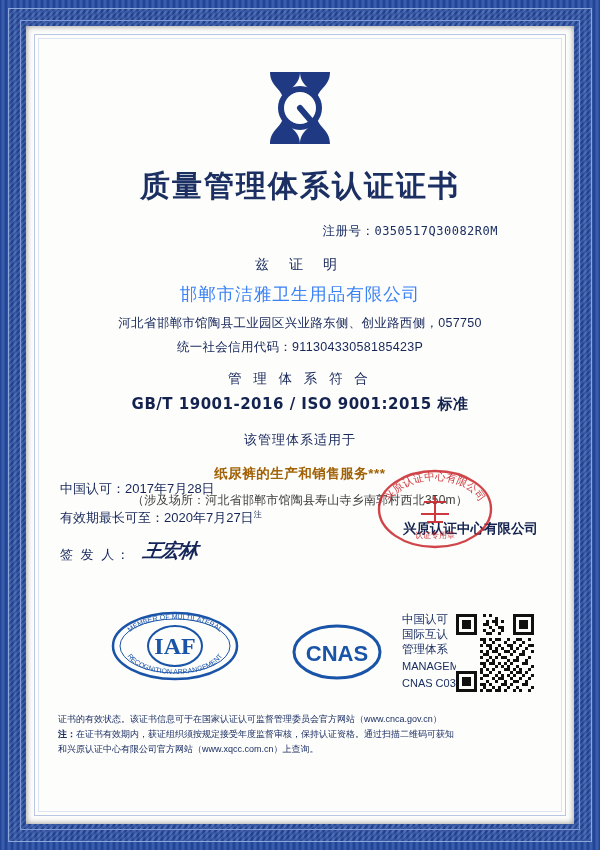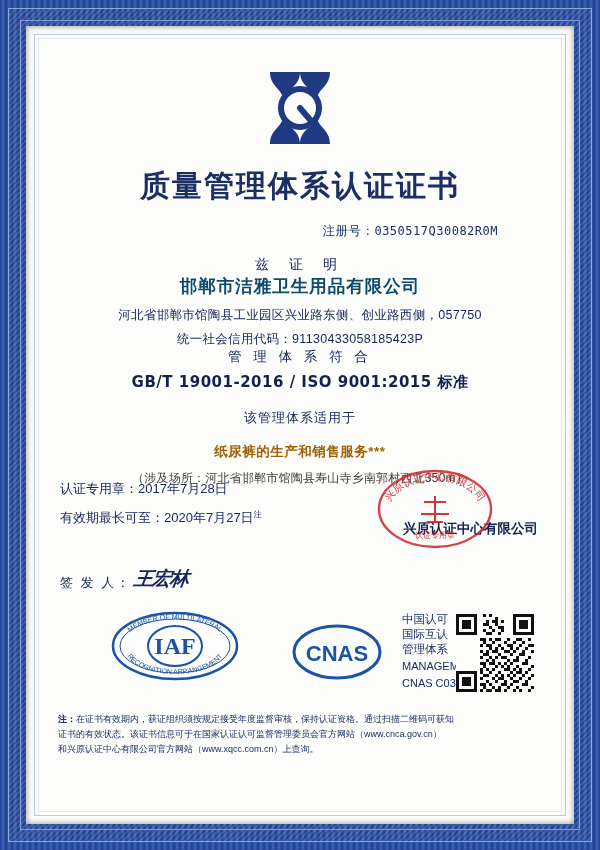--- a/index.html
+++ b/index.html
@@ -77,32 +77,34 @@
     color:#1b2f63;
     letter-spacing:.5px;
   }
   .reg-no{font-family:"DejaVu Sans Mono",monospace;font-size:12px;}
   .zizheng{
     margin-top:16px;
     font-size:14px;letter-spacing:8px;
     color:#16265a;
   }
   .company{
-    font-size:17.5px;font-weight:bold;letter-spacing:1px;
-    color:#0c4a6e;
+    margin-top:8px;
+    font-size:17.5px;font-weight:normal;letter-spacing:1px;
+    color:#3b82f6;
   }
   .addr{
     margin-top:9px;
     font-size:12.5px;color:#16265a;letter-spacing:.3px;text-align:center;
   }
   .credit{
     margin-top:7px;
     font-size:12.5px;color:#16265a;letter-spacing:.3px;
   }
   .conform{
+    margin-top:14px;
     font-size:13.5px;letter-spacing:4px;color:#16265a;
   }
   .standard{
     margin-top:7px;
     font-size:15px;font-weight:bold;letter-spacing:.5px;color:#13224f;
     font-family:"DejaVu Sans",sans-serif;
   }
   .scope-label{
     margin-top:17px;
     font-size:13px;letter-spacing:1px;color:#16265a;
@@ -121,21 +123,21 @@
     left:8px;right:8px;top:432px;
     height:110px;
   }
   .dates{
     position:absolute;left:8px;top:0;text-align:left;
     font-size:13px;color:#16265a;line-height:26px;
   }
   .dates .sup{font-size:8px;vertical-align:super;}
   .sign-row{
     position:absolute;left:8px;top:62px;
-    display:flex;align-items:flex-end;gap:3px;margin-top:28px;
+    display:flex;align-items:flex-end;gap:12px;
   }
   .sign-label{font-size:13px;color:#16265a;letter-spacing:2px;}
   .handwriting{
     font-family:"DejaVu Serif",serif;
     font-style:italic;font-weight:bold;
     font-size:19px;color:#16265a;
     transform:skewX(-8deg);
     letter-spacing:-1px;
   }
   .issuer{
@@ -214,21 +216,21 @@
       <div class="conform">管 理 体 系 符 合</div>
       <div class="standard">GB/T 19001-2016 / ISO 9001:2015 标准</div>
 
       <div class="scope-label">该管理体系适用于</div>
       <div class="scope">纸尿裤的生产和销售服务***</div>
       <div class="sites">（涉及场所：河北省邯郸市馆陶县寿山寺乡南郭村西北350m）</div>
 
       <div class="lower">
         <div class="dates">
           <div>
-            <span>认证专用章：</span><span>2017年7月28日</span>
+            <span>中国认可：</span><span>2017年7月28日</span>
           </div>
           <div>
             <span>有效期最长可至：</span><span>2020年7月27日</span><span class="sup">注</span>
           </div>
         </div>
 
         <div class="sign-row">
           <span class="sign-label">签 发 人：</span>
           <span class="handwriting">王宏林</span>
         </div>
@@ -424,22 +426,22 @@
                 <rect x="16" y="25" width="1" height="1"></rect>
                 <rect x="19" y="25" width="1" height="1"></rect>
                 <rect x="21" y="25" width="1" height="1"></rect>
                 <rect x="24" y="25" width="1" height="1"></rect>
             </g>
           </svg>
         </div>
       </div>
 
       <div class="note">
+        <div>证书的有效状态。该证书信息可于在国家认证认可监督管理委员会官方网站（www.cnca.gov.cn）</div>
         <div>
           <span class="lbl">注：</span><span>在证书有效期内，获证组织须按规定接受年度监督审核，保持认证资格。通过扫描二维码可获知</span>
         </div>
-        <div>证书的有效状态。该证书信息可于在国家认证认可监督管理委员会官方网站（www.cnca.gov.cn）</div>
         <div>和兴原认证中心有限公司官方网站（www.xqcc.com.cn）上查询。</div>
       </div>
 
     </div>
   </div>
 </div>
 
 </body></html>

